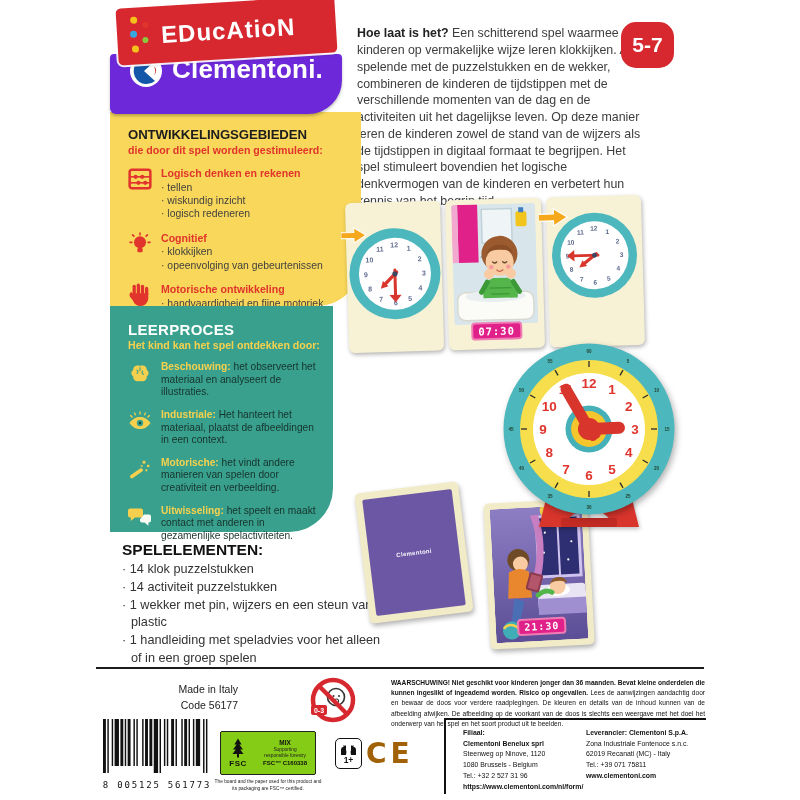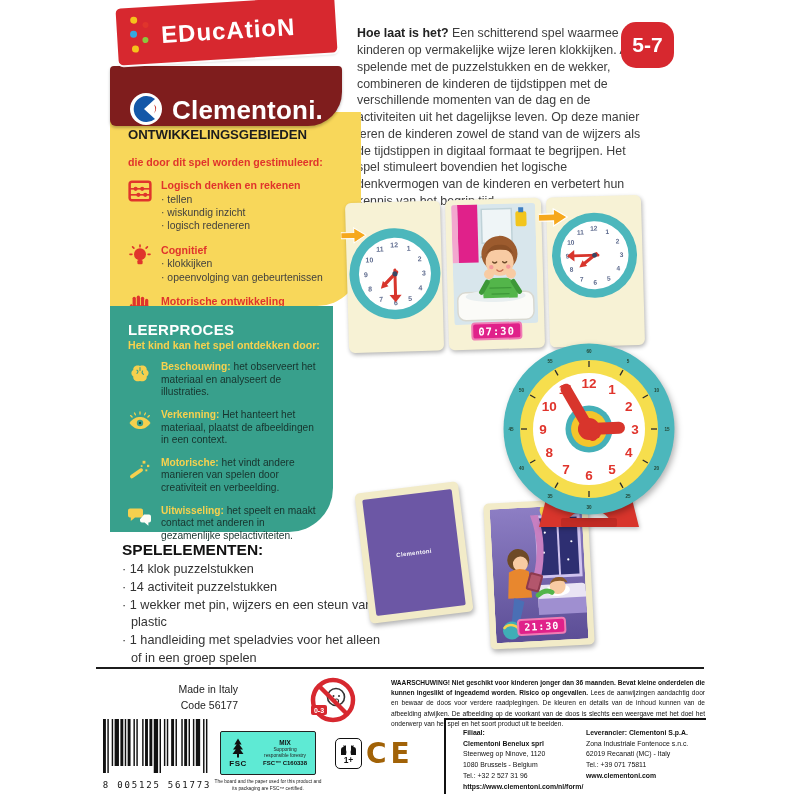--- a/index.html
+++ b/index.html
@@ -1,40 +1,40 @@
 <!DOCTYPE html>
 <html><head>
 <meta charset="utf-8">
 <style>
   html,body{margin:0;padding:0;}
   body{width:800px;height:800px;background:#fff;font-family:"Liberation Sans",sans-serif;-webkit-font-smoothing:antialiased;}
   .page{position:relative;width:800px;height:800px;background:#fff;overflow:hidden;}
 
   
-  .banner-blue{position:absolute;left:110px;top:66px;width:232px;height:60px;background:#7f1d1d;
-    border-radius:4px 4px 34px 6px;display:flex;align-items:flex-end;justify-content:center;gap:9px;
+  .banner-blue{position:absolute;left:110px;top:54px;width:232px;height:60px;background:#6d28d9;
+    border-radius:4px 4px 34px 6px;display:flex;align-items:flex-start;justify-content:center;gap:9px;
     box-shadow:0 2px 3px rgba(0,0,0,.25);z-index:3;}
   .clementoni-word{color:#fff;font-weight:800;font-size:26px;letter-spacing:.2px;}
   .banner-red{position:absolute;left:117px;top:2px;width:219px;height:57px;background:#D7282F;border-radius:5px;
     transform:rotate(-3.5deg);display:flex;align-items:center;padding-left:44px;box-sizing:border-box;
     box-shadow:0 0 0 2px rgba(255,255,255,.9),0 2px 3px rgba(0,0,0,.2);z-index:4;}
   .edu-word{color:#fff;font-weight:800;font-size:24px;letter-spacing:1px;}
   .dots{position:absolute;left:12px;top:7px;width:26px;height:44px;}
   .dots span{position:absolute;border-radius:50%;}
 
   .intro{position:absolute;left:357px;top:13px;width:294px;font-size:12.4px;line-height:1.35;color:#3d3d3d;z-index:2;}
   .intro b{color:#222;}
   .age-badge{position:absolute;left:621px;top:22px;width:53px;height:46px;background:#D7282F;border-radius:15px;
     color:#fff;font-weight:800;font-size:21px;display:flex;align-items:center;justify-content:center;z-index:2;}
 
   
   .panel-yellow{position:absolute;left:110px;top:112px;width:251px;height:194px;background:#F8D75A;
     border-radius:0 0 44px 0;padding:15px 12px 16px 18px;box-sizing:border-box;z-index:2;}
   .panel-yellow h2{margin:0;font-size:13.2px;font-weight:800;color:#1d1d1d;letter-spacing:-.1px;}
-  .panel-yellow .sub{font-size:10.6px;font-weight:700;color:#E0342C;margin-top:14px;}
+  .panel-yellow .sub{font-size:10.6px;font-weight:700;color:#E0342C;margin-top:2px;}
   .dev-group{display:flex;gap:9px;margin-top:11px;}
   .dev-group .icn{flex:0 0 24px;width:24px;height:24px;}
   .dev-group .lbl{font-size:10.6px;font-weight:700;color:#E0342C;line-height:1.2;}
   .dev-group ul{margin:1px 0 0;padding:0;list-style:none;}
   .dev-group li{font-size:10.4px;color:#42413e;line-height:1.28;padding-left:8px;text-indent:-8px;}
   .dev-group li::before{content:"· ";}
 
   .panel-teal{position:absolute;left:110px;top:306px;width:223px;height:226px;background:#38A08C;
     border-radius:0 0 44px 0;padding:15px 12px 10px 18px;box-sizing:border-box;z-index:2;}
   .panel-teal h2{margin:0;font-size:15px;font-weight:800;color:#fff;letter-spacing:.3px;}
@@ -79,21 +79,21 @@
   .rule-h1{position:absolute;left:96px;top:667px;width:608px;height:2px;background:#1c1c1c;}
   .madein{position:absolute;left:126px;top:681px;width:112px;text-align:right;font-size:10.5px;color:#222;line-height:1.55;}
   .warn03{position:absolute;left:309px;top:676px;}
   .warning{position:absolute;left:391px;top:678px;width:314px;font-size:6.6px;line-height:1.55;color:#111;text-align:justify;}
   .warning b{font-weight:800;}
 
   .barcode{position:absolute;left:97px;top:719px;width:120px;text-align:center;}
   .barcode .num{font:400 9px "DejaVu Sans Mono",monospace;letter-spacing:1.8px;color:#111;margin-top:1px;text-align:center;}
 
   .fscbox{position:absolute;left:220px;top:731px;width:96px;height:44px;border:1.2px solid #222;border-radius:2px;
-    display:flex;align-items:center;box-sizing:border-box;background:#5eead4;}
+    display:flex;align-items:center;box-sizing:border-box;background:#84cc16;}
   .fscbox .treecol{flex:0 0 34px;display:flex;flex-direction:column;align-items:center;}
   .fscbox .treecol .fsc-acronym{font-size:8px;font-weight:800;color:#111;letter-spacing:.5px;}
   .fscbox .txtcol{flex:1;text-align:center;line-height:1.25;}
   .fscbox .mix{font-size:6.4px;font-weight:800;color:#111;}
   .fscbox .tag{font-size:4.8px;color:#222;}
   .fscbox .lic{font-size:6px;font-weight:800;color:#111;margin-top:1px;}
   .fscnote{position:absolute;left:212px;top:779px;width:112px;font-size:4.8px;line-height:1.4;text-align:center;color:#222;}
 
   .oneplus{position:absolute;left:335px;top:738px;width:27px;height:31px;border:1.6px solid #111;border-radius:5px;
     display:flex;flex-direction:column;align-items:center;justify-content:center;box-sizing:border-box;}
@@ -228,21 +228,21 @@
               <line x1="6.5" y1="2" x2="7.4" y2="3.8"></line>
               <line x1="17.5" y1="2" x2="16.6" y2="3.8"></line>
               <line x1="2.6" y1="4.6" x2="4.1" y2="6"></line>
               <line x1="21.4" y1="4.6" x2="19.9" y2="6"></line>
             </g>
             <path d="M1.5,12 C5,7 8.8,6 12,6 s7,1 10.5,6 c-3.5,5 -7.3,6 -10.5,6 s-7,-1 -10.5,-6 z" fill="#F5D04E"></path>
             <circle cx="12" cy="12" r="3.2" fill="#38A08C"></circle>
             <circle cx="12" cy="12" r="1.2" fill="#14443a"></circle>
           </svg>
       </span>
-      <div class="txt"><b>Verkenning:</b> <span>Het hanteert het materiaal, plaatst de afbeeldingen in een context.</span></div>
+      <div class="txt"><b>Industriale:</b> <span>Het hanteert het materiaal, plaatst de afbeeldingen in een context.</span></div>
     </div>
 
     <div class="learn-step">
       <span class="icn">
         <svg viewBox="0 0 22 22" width="24" height="22">
             <rect x="0" y="12.5" width="15" height="3.6" rx="1.8" transform="rotate(-35 7.5 14.3)" fill="#F5D04E"></rect>
             <g fill="#F5D04E">
               <rect x="13.6" y="1.8" width="2.8" height="2.8"></rect>
               <rect x="18" y="5.8" width="2.3" height="2.3"></rect>
               <rect x="16.4" y="10.4" width="1.9" height="1.9"></rect>

